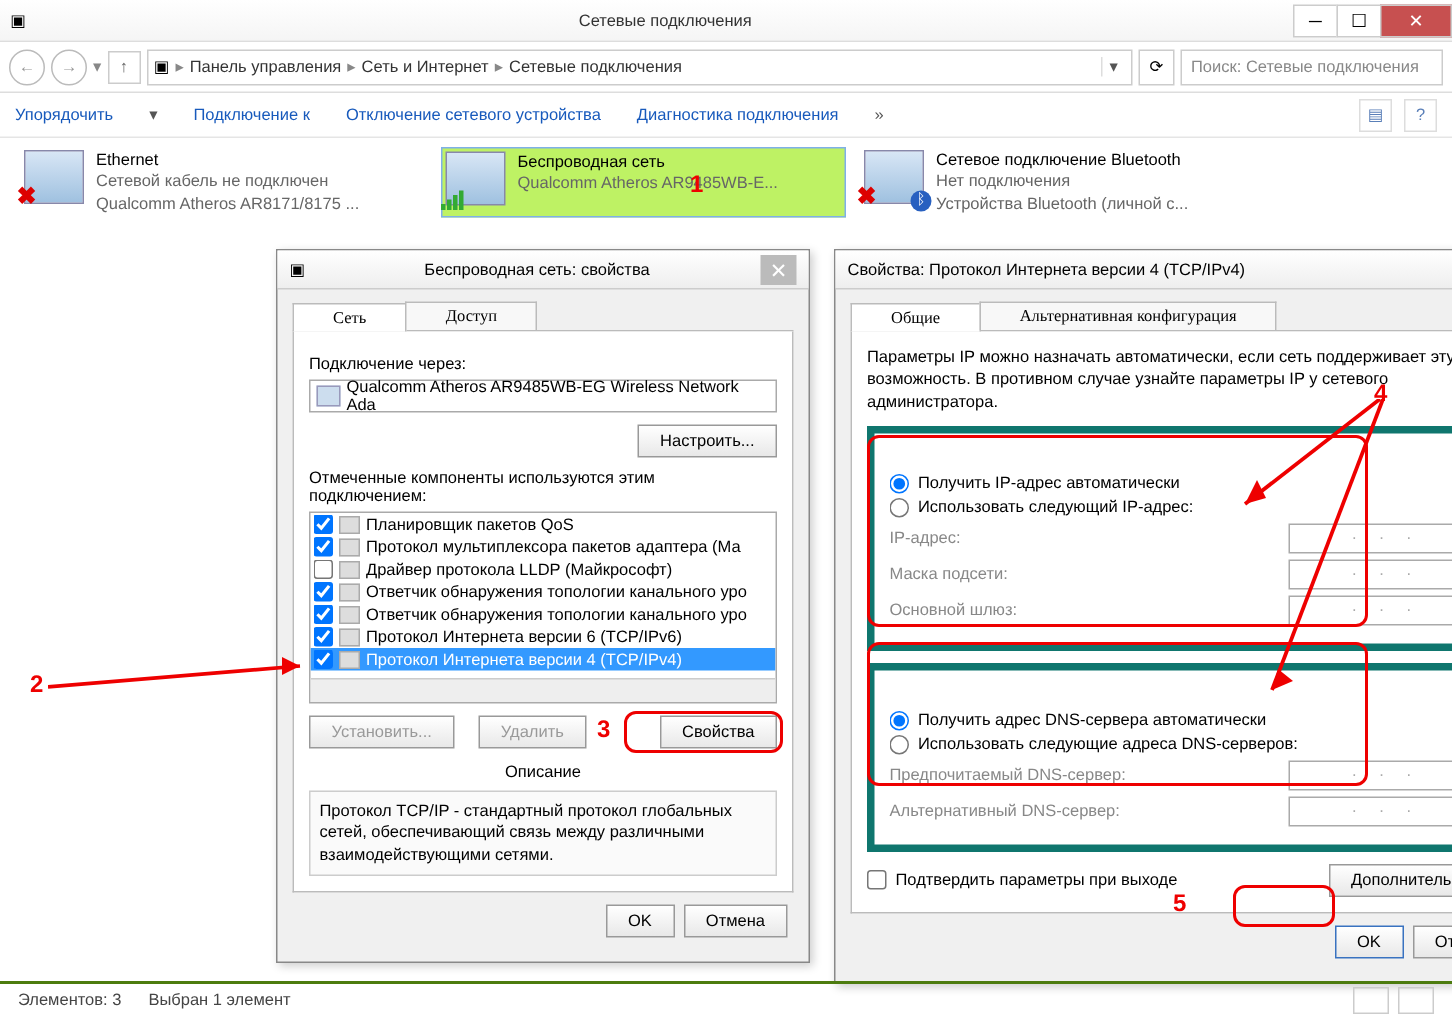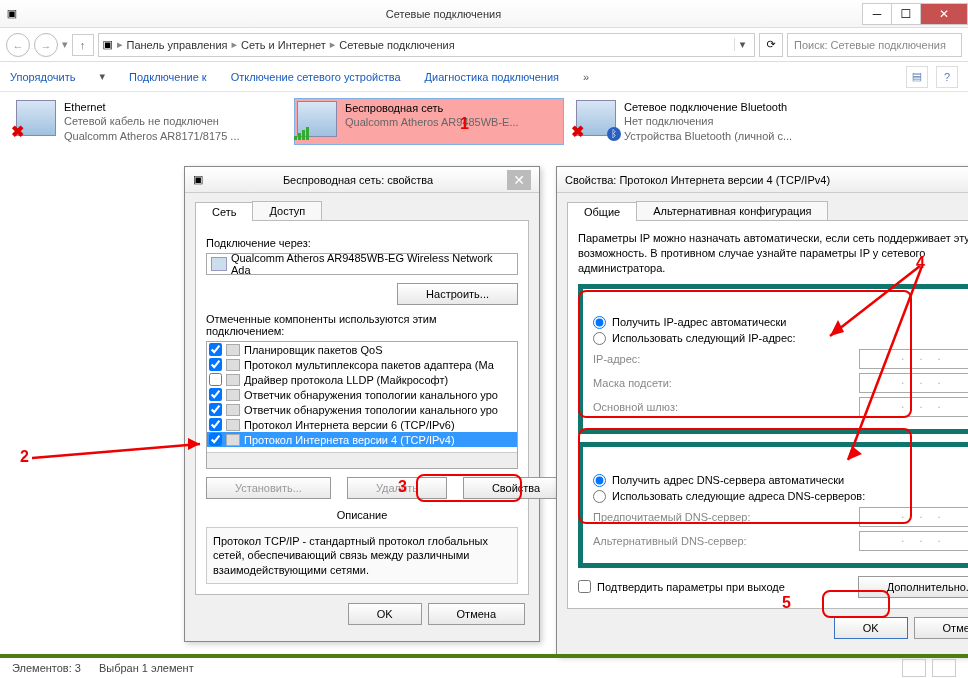--- a/index.html
+++ b/index.html
@@ -26,21 +26,21 @@
 
 
 .cmdbar { height: 30px; display: flex; align-items: center; padding: 0 10px; gap: 24px; border-bottom: 1px solid #e5e5e5; }
 .cmdbar a { color: #185abc; text-decoration: none; }
 .cmdbar .right { margin-left: auto; display: flex; gap: 8px; }
 .iconbtn { width: 22px; height: 22px; border: 1px solid #ddd; display: flex; align-items: center; justify-content: center; color: #5a7fb8; }
 
 
 .connections { display: flex; padding: 6px 14px; gap: 10px; }
 .conn { width: 270px; display: flex; gap: 8px; align-items: flex-start; padding: 2px; }
-.conn.sel { background: #fca5a5; border: 1px solid #7eb0e8; }
+.conn.sel { background: #bef264; border: 1px solid #7eb0e8; }
 .conn-icon { width: 40px; height: 36px; background: linear-gradient(#d8e6f5,#9fc1e0); border: 1px solid #88a; position: relative; }
 .conn-icon .x { position:absolute; left:-6px; bottom:-6px; color:#d00; font-weight:bold; font-size:16px; }
 .conn-icon .bars { position:absolute; left:-4px; bottom:-4px; display:flex; gap:1px; align-items:flex-end; }
 .conn-icon .bars span { width:3px; background:#3a3; }
 .conn-icon .bt { position:absolute; right:-6px; bottom:-6px; background:#2860c0; color:#fff; border-radius:50%; width:14px; height:14px; font-size:10px; text-align:center; line-height:14px; }
 .conn-text { line-height: 1.3; }
 .conn-text .ln1 { color: #000; }
 .conn-text .ln2, .conn-text .ln3 { color: #666; }
 
 
@@ -52,47 +52,47 @@
 
 
 .dlg { position: absolute; background: #f0f0f0; border: 1px solid #888; box-shadow: 2px 2px 6px rgba(0,0,0,.2); }
 .dlg-title { height: 26px; background: linear-gradient(#fff,#eee); display: flex; align-items: center; padding: 0 8px; border-bottom:1px solid #ccc; }
 .dlg-title .t { flex:1; text-align:center; }
 .dlg-title .ico { width:16px; }
 .dlg-close { width:24px; height:20px; background:#bbb; color:#fff; display:flex; align-items:center; justify-content:center; font-size:14px; }
 .dlg-close.red { background:#c75050; }
 .dlg-body { padding: 8px 10px; }
 .tabstrip { display:flex; border-bottom:1px solid #bbb; }
-.tab { padding:3px 16px; border:1px solid #bbb; border-bottom:none; background:#f8f8f8; margin-right:-1px; position:relative; }
+.tab { padding:3px 26px; border:1px solid #bbb; border-bottom:none; background:#f8f8f8; margin-right:-1px; position:relative;font-family:Liberation Serif, serif; }
 .tab.active { background:#fff; top:1px; }
 .tabcontent { background:#fff; border:1px solid #bbb; border-top:none; padding:10px; }
 .label { margin:6px 0 4px; }
 .field { width:100%; height:22px; border:1px solid #aaa; padding:0 4px; display:flex; align-items:center; gap:4px; background:#fff; }
 .field .fico { width:16px; height:14px; background:#cde; border:1px solid #99b; }
-.btn { height:22px; border:1px solid #999; background:linear-gradient(#fff,#e8e8e8); padding:0 28px; display:inline-flex; align-items:center; justify-content:center; }
+.btn { height:22px; border:1px solid #999; background:linear-gradient(#fff,#e8e8e8); padding:0 14px; display:inline-flex; align-items:center; justify-content:center; }
 .btn.dis { color:#999; }
 .listbox { border:1px solid #aaa; background:#fff; height:128px; overflow:hidden; position:relative; }
 .listbox .row { display:flex; align-items:center; gap:4px; padding:1px 2px; white-space:nowrap; }
 .listbox .row.sel { background:#3399ff; color:#fff; }
 .listbox input[type=checkbox] { width:13px; height:13px; }
 .listbox .rico { width:14px; height:12px; background:#ddd; border:1px solid #aaa; }
 .listbox .scroll { position:absolute; bottom:0; left:0; right:0; height:16px; background:#eee; border-top:1px solid #ccc; }
 .desc { border:1px solid #ccc; background:#fafafa; padding:6px; margin-top:6px; line-height:1.3; }
 .btnrow { display:flex; justify-content:flex-end; gap:6px; padding:8px 4px; }
 
 
 .group { border:5px solid #0f766e; padding:24px 10px 8px; margin:8px 0; }
 .radio { display:flex; align-items:center; gap:6px; margin:3px 0; }
 .radio input { width:13px; height:13px; }
 .ipfield { height:20px; width:130px; border:1px solid #aaa; background:#fff; color:#aaa; text-align:center; letter-spacing:6px; }
 .iprow { display:flex; justify-content:space-between; align-items:center; margin:4px 0; color:#888; }
 .chk { display:flex; align-items:center; gap:6px; }
 
 
-.statusbar { position:absolute; bottom:0; left:0; right:0; height:24px; border-top:4px solid #4d7c0f; display:flex; align-items:center; padding:0 12px; gap:18px; color:#444; }
+.statusbar { position:absolute; bottom:0; left:0; right:0; height:24px; border-top:2px solid #4d7c0f; display:flex; align-items:center; padding:0 12px; gap:18px; color:#444; }
 .statusbar .right { margin-left:auto; display:flex; gap:6px; }
 .viewbtn { width:24px; height:18px; border:1px solid #ccc; }
 </style>
 </head>
 <body>
 
 <div class="titlebar">
   <div class="sysicon">▣</div>
   <div class="title">Сетевые подключения</div>
   <div class="winbtns">

